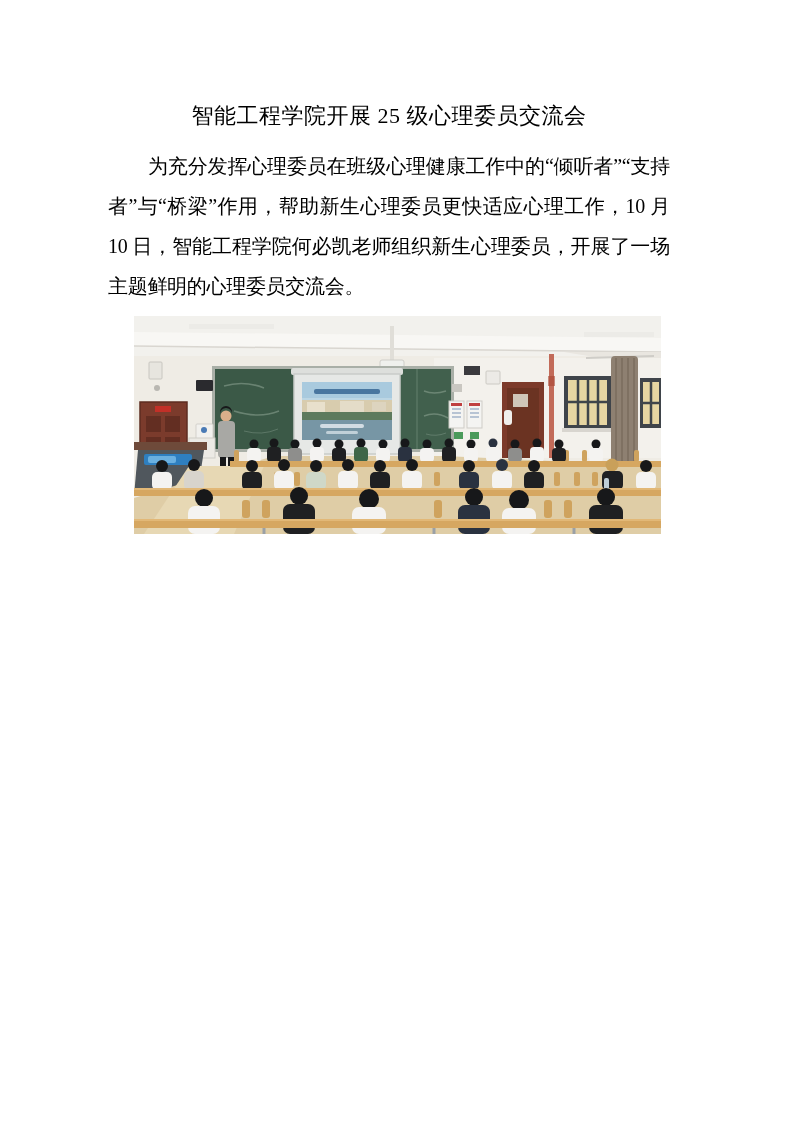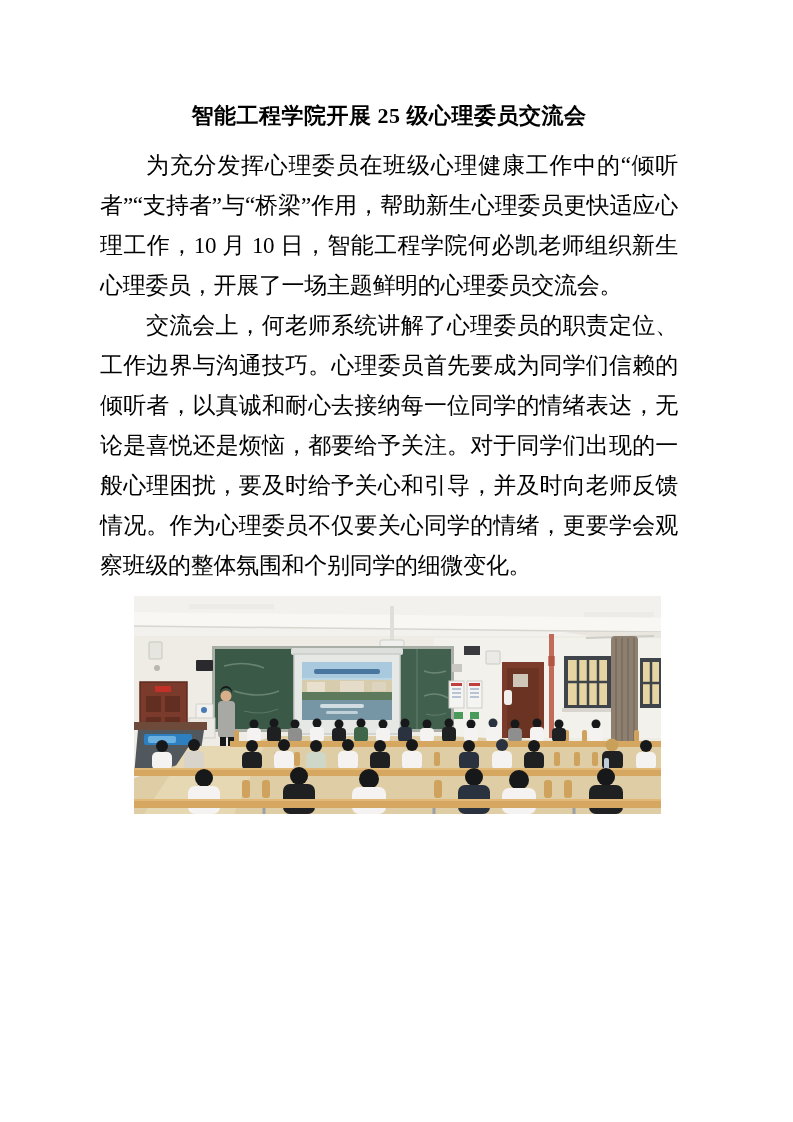--- a/index.html
+++ b/index.html
@@ -8,29 +8,29 @@
     width:793px;height:1122px;
     background:#ffffff;
     overflow:hidden;
     font-family:"Liberation Serif","DejaVu Serif",serif;
     color:#000;
   }
   .content{padding:101px 115px 0 100px;}
   .doc-title{
     margin:0;
     font-family:"Liberation Serif","DejaVu Serif",serif;
-    font-weight:700;
+    font-weight:400;
     font-size:22px;
     line-height:30px;
     text-align:center;
     letter-spacing:0.5px;
   }
   .body-para{
-    margin:0;
-    font-size:23px;
+    margin:8px;
+    font-size:20px;
     line-height:40px;
     letter-spacing:-0.3px;
     text-align:justify;
     text-indent:2em;
   }
   .body-para.first{margin-top:15px;}
   .photo-figure{
     margin:10px 0 5px 34px;
     width:527px;height:218px;
     line-height:0;
@@ -40,21 +40,20 @@
 </head>
 <body>
 
 <div class="page">
   <div class="content">
 
     <h1 class="doc-title">智能工程学院开展 25 级心理委员交流会</h1>
 
     <p class="body-para first">为充分发挥心理委员在班级心理健康工作中的“倾听者”“支持者”与“桥梁”作用，帮助新生心理委员更快适应心理工作，10 月 10 日，智能工程学院何必凯老师组织新生心理委员，开展了一场主题鲜明的心理委员交流会。</p>
 
-    <p class="body-para">交流会上，何老师系统讲解了心理委员的职责定位、工作边界与沟通技巧。心理委员首先要成为同学们信赖的倾听者，以真诚和耐心去接纳每一位同学的情绪表达，无论是喜悦还是烦恼，都要给予关注。对于同学们出现的一般心理困扰，要及时给予关心和引导，并及时向老师反馈情况。作为心理委员不仅要关心同学的情绪，更要学会观察班级的整体氛围和个别同学的细微变化。</p>
 
     <figure class="photo-figure">
       <svg width="527" height="218" viewBox="0 0 527 218">
 
         <rect x="0" y="0" width="527" height="218" fill="#efece5"></rect>
         <rect x="0" y="0" width="527" height="40" fill="#f2f1ed"></rect>
         <polygon points="0,16 527,22 527,36 0,30" fill="#f8f7f4"></polygon>
         <line x1="0" y1="30" x2="527" y2="36" stroke="#d9d6d0" stroke-width="1.5"></line>
         <polygon points="430,36 527,36 527,52" fill="#e9e6e0"></polygon>
         <rect x="55" y="8" width="85" height="5" fill="#ecebe7"></rect>

